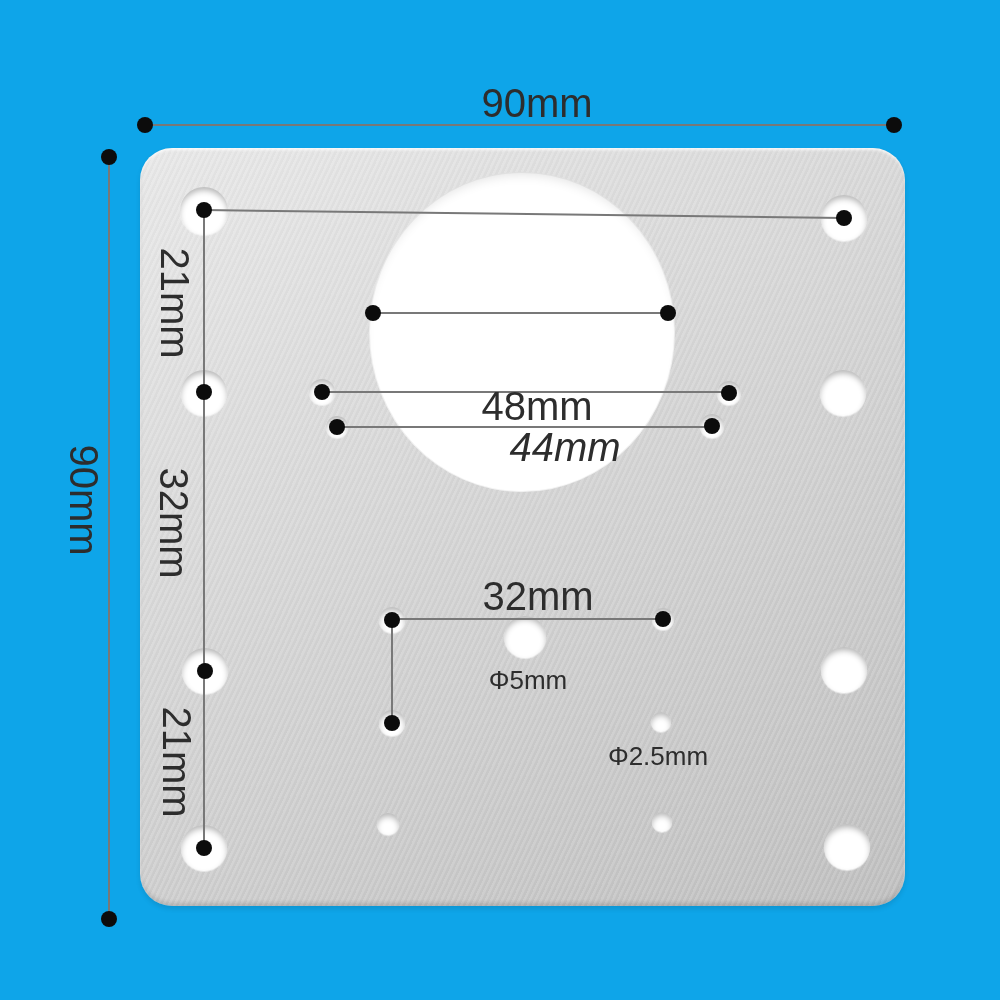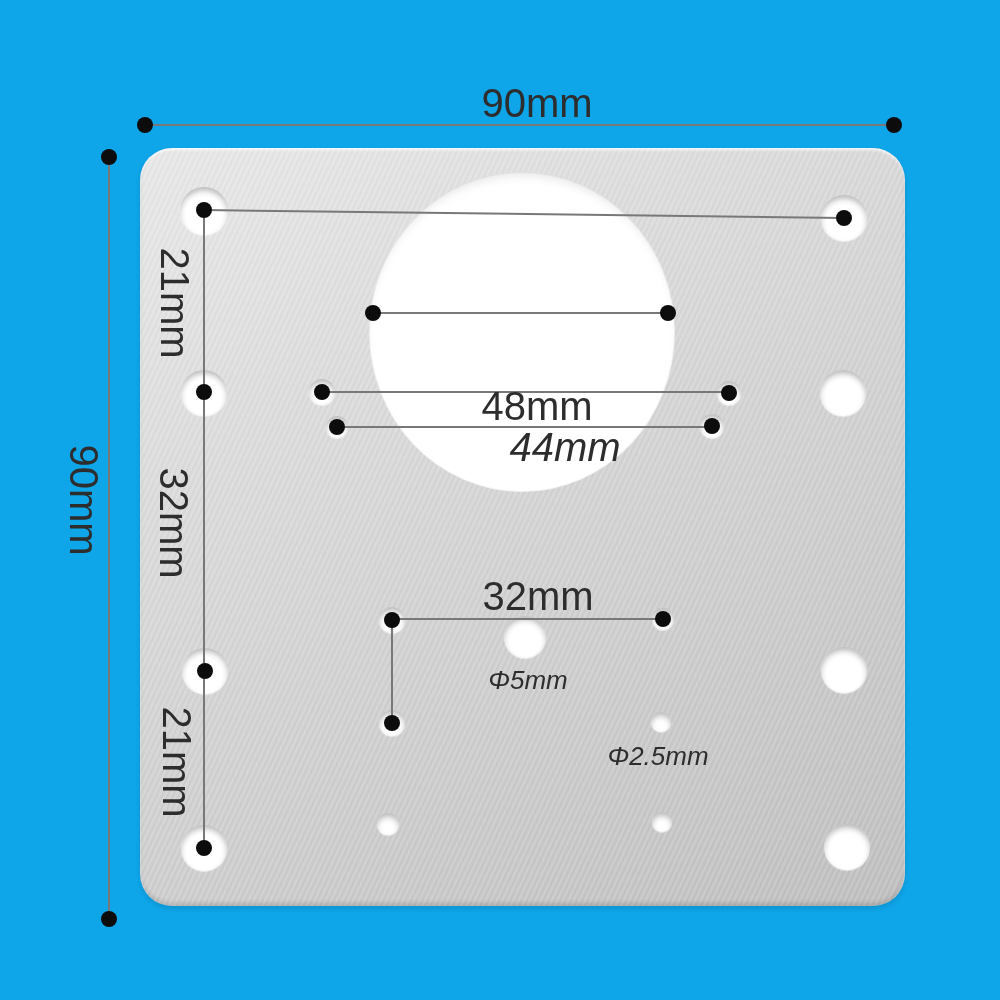--- a/index.html
+++ b/index.html
@@ -29,21 +29,21 @@
     z-index:10;
   }
   .hline{position:absolute;height:2px;background:#787878;z-index:20;}
   .vline{position:absolute;width:2px;background:#787878;z-index:20;}
   .dot{position:absolute;width:16px;height:16px;border-radius:50%;background:#0c0c0c;z-index:25;}
   .lbl{
     position:absolute;transform:translate(-50%,-50%);font-size:40px;line-height:1;
     letter-spacing:0px;white-space:nowrap;z-index:30;color:#2d2d2d;
   }
   .lbl.v{transform:translate(-50%,-50%) rotate(90deg);}
-  .lbl.small{font-size:26px;font-style:italic;}
+  .lbl.small{font-size:26px;}
 </style>
 </head>
 <body>
 
 <div id="canvas">
 
   <div id="plate"></div>
 
   <div class="cup"></div>
 

